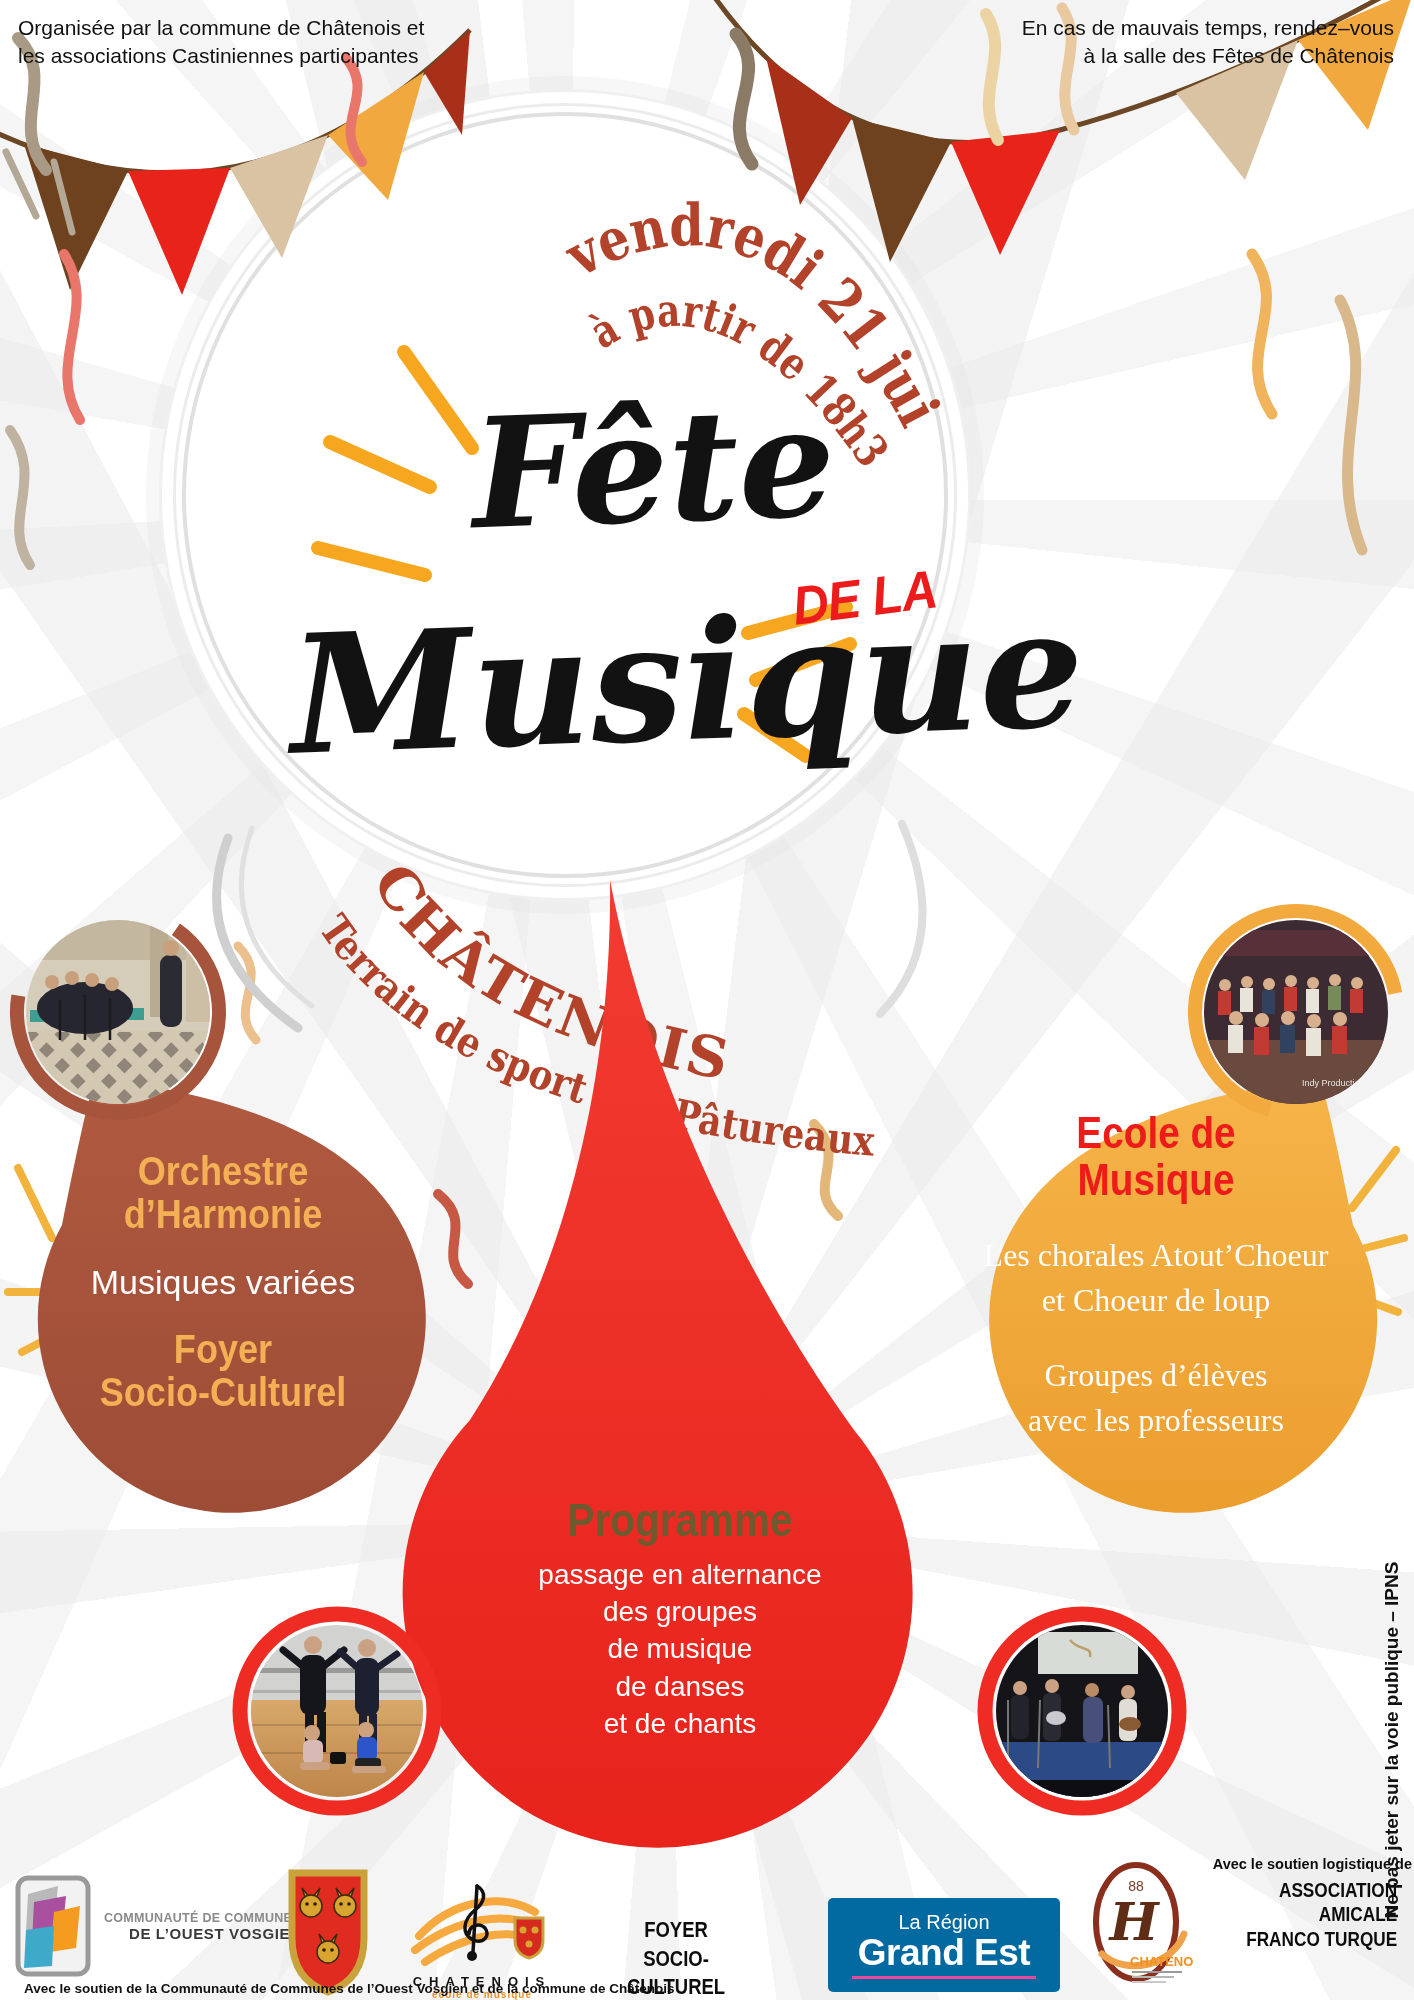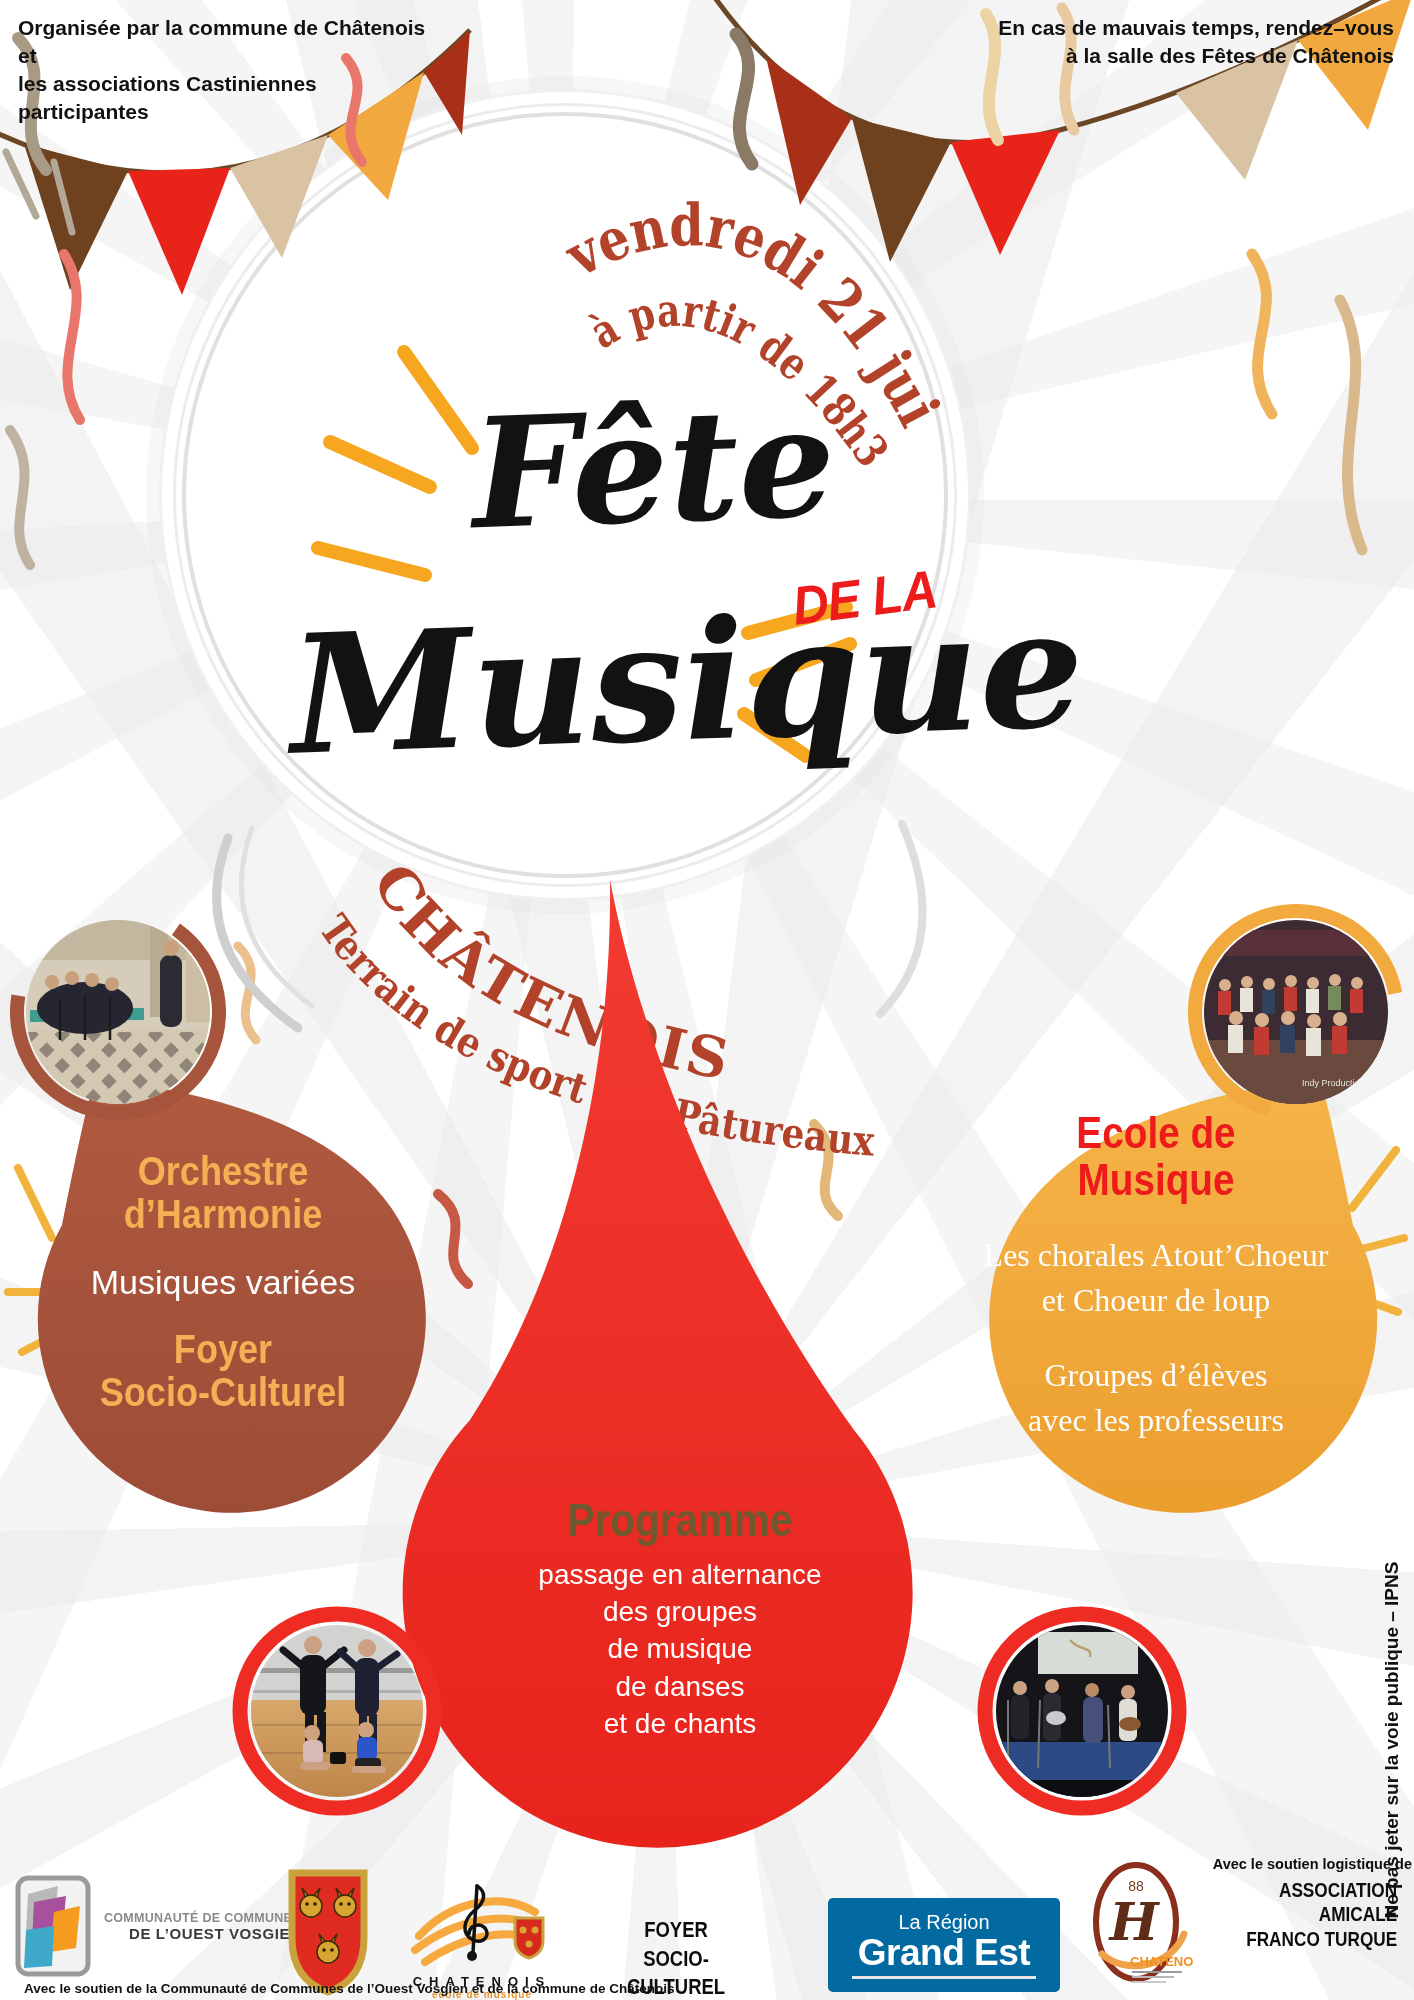--- a/index.html
+++ b/index.html
@@ -5,21 +5,21 @@
   html,body{margin:0;padding:0;background:#888;}
   .poster{position:relative;width:1414px;height:2000px;margin:0 auto;background:#ffffff;
           overflow:hidden;font-family:"Liberation Sans",sans-serif;}
   .poster::before{content:"";position:absolute;inset:0;z-index:1;opacity:.5;
     background:repeating-conic-gradient(from -5deg at 40% 25%, #ebebeb 0deg 6deg, rgba(255,255,255,0) 6deg 19deg);}
   .poster::after{content:"";position:absolute;inset:0;z-index:1;opacity:.55;
     background:repeating-conic-gradient(from 10deg at 47% 76%, #eaeaea 0deg 7deg, rgba(255,255,255,0) 7deg 21deg);}
   .abs{position:absolute;}
   .prelines{white-space:pre-line;}
   
-  .note{z-index:6;color:#111;font-weight:700;font-size:21px;line-height:1.33;}
+  .note{z-index:6;color:#111;font-weight:400;font-size:21px;line-height:1.33;}
   .note-left{left:18px;top:14px;width:430px;}
   .note-right{right:20px;top:14px;width:430px;text-align:right;}
   
   .main-circle{z-index:2;left:192px;top:122px;width:746px;height:746px;border-radius:50%;background:#fff;
     box-shadow:0 0 0 6px #ffffff,0 0 0 10px #e0e0e0,0 0 0 16px #ffffff,0 0 0 19px #ececec,
                0 0 0 30px #ffffff,0 0 0 33px #f0f0f0,0 0 0 46px rgba(225,225,225,.25);}
   svg.layer{position:absolute;left:0;top:0;width:1414px;height:2000px;}
   #deco{z-index:3;} #art{z-index:4;}
   
   .script{font-family:"DejaVu Serif",serif;font-style:italic;font-weight:bold;color:#121212;z-index:5;line-height:.9;}
@@ -45,21 +45,21 @@
   .ccov-t1{font-size:12.5px;font-weight:bold;color:#8a8a8a;letter-spacing:.3px;}
   .ccov-t2{font-size:15px;font-weight:bold;color:#3a3a3a;letter-spacing:.6px;margin-left:25px;}
   .ecole{left:406px;top:1878px;width:152px;text-align:center;}
   .ecole-name{font-size:13px;font-weight:bold;color:#111;letter-spacing:7px;margin-top:2px;}
   .ecole-sub{font-size:10px;color:#e8922a;font-weight:bold;letter-spacing:1px;}
   .foyer{left:590px;top:1916px;width:172px;text-align:center;font-weight:800;font-size:22px;
          line-height:1.3;color:#0d0d0d;transform:scaleX(.84);}
   .region{left:828px;top:1898px;width:232px;height:94px;background:#0369a1;border-radius:5px;color:#fff;
           display:flex;flex-direction:column;align-items:center;justify-content:center;}
   .region-1{font-size:20px;}
-  .region-2{font-size:37px;font-weight:800;letter-spacing:-.5px;border-bottom:3px solid #e5e5e5;
+  .region-2{font-size:37px;font-weight:800;letter-spacing:-.5px;border-bottom:3px solid #ec4899;
             padding:0 6px 3px 6px;line-height:1.05;}
   .turque{left:1200px;top:1856px;width:212px;text-align:right;color:#0d0d0d;}
   .turque-intro{font-size:14.5px;font-weight:600;}
   .turque-name{margin-top:6px;font-size:20px;line-height:1.22;font-weight:800;transform:scaleX(.86);}
   .caption{left:24px;top:1981px;font-size:13.5px;font-weight:bold;color:#111;z-index:6;}
   .side-note{left:1142px;top:1729px;width:500px;height:22px;transform:rotate(-90deg);z-index:6;
              font-size:19px;font-weight:800;color:#111;text-align:center;}
 </style>
 </head>
 <body>

